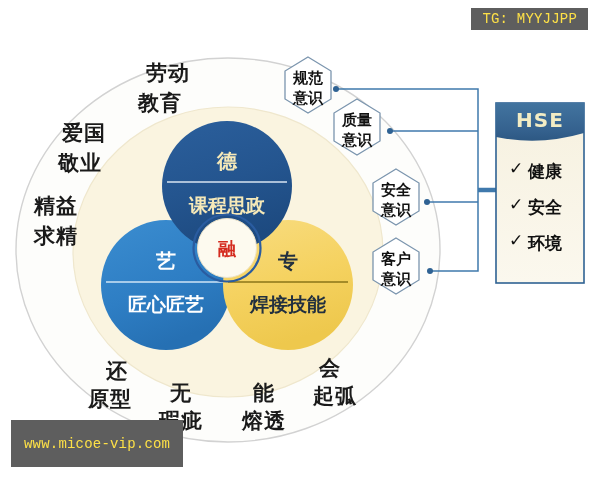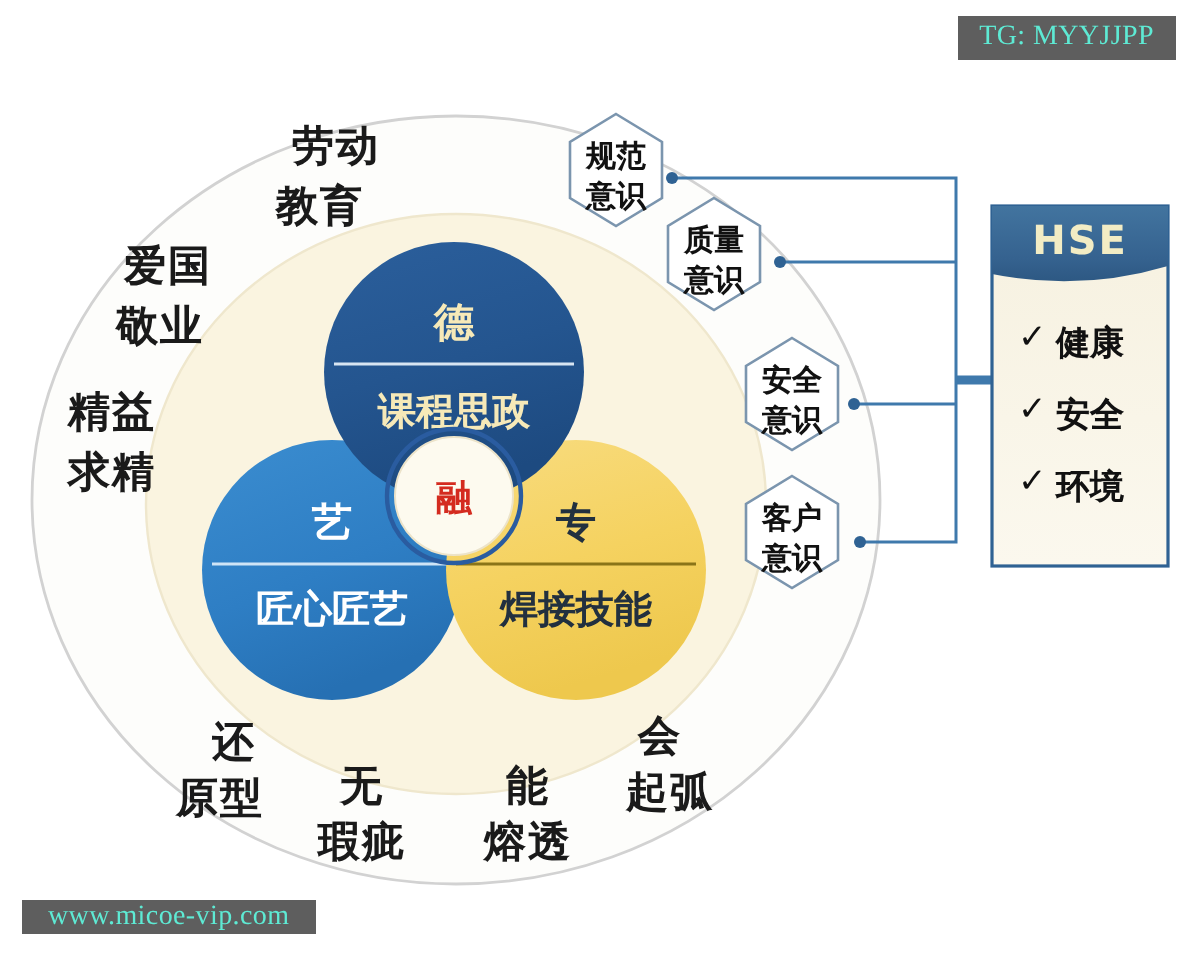--- a/index.html
+++ b/index.html
@@ -20,40 +20,40 @@
   #diagram-svg {
     position: absolute;
     left: 0;
     top: 0;
     width: 600px;
     height: 480px;
   }
   .wm {
     position: absolute;
     background: #5e5e5e;
-    color: #5eead4;
-    font-family: Liberation Serif, serif;
+    color: #fde047;
+    font-family: Liberation Mono, monospace;
     letter-spacing: 0.2px;
     display: flex;
     align-items: center;
     justify-content: center;
     white-space: nowrap;
   }
   #wm-tg {
     right: 12px;
     top: 8px;
     height: 22px;
     padding: 0 11px;
     font-size: 14px;
   }
   #wm-site {
     left: 11px;
     bottom: 13px;
     height: 15px;
-    padding: 1px 13px;
+    padding: 16px 13px;
     font-size: 14px;
   }
   svg text {
     font-family: "DejaVu Sans", "Liberation Sans", sans-serif;
   }
   .cjk-outer {
     font-size: 21px;
     fill: #1a1a1a;
     font-weight: 700;
     text-anchor: middle;

